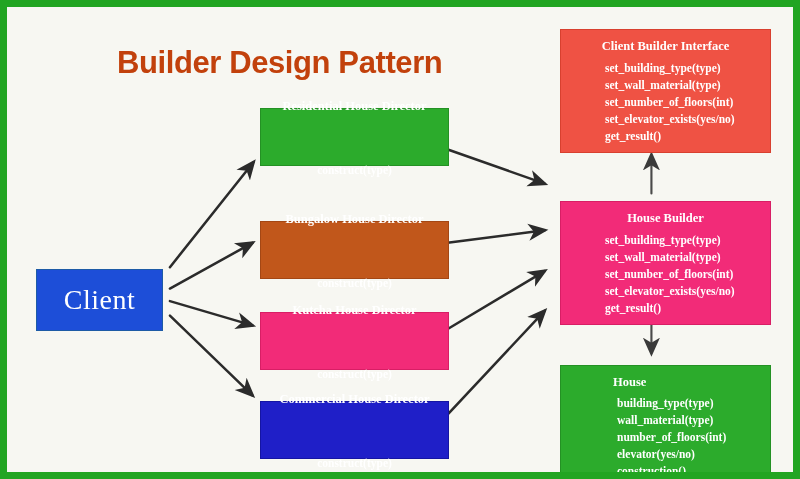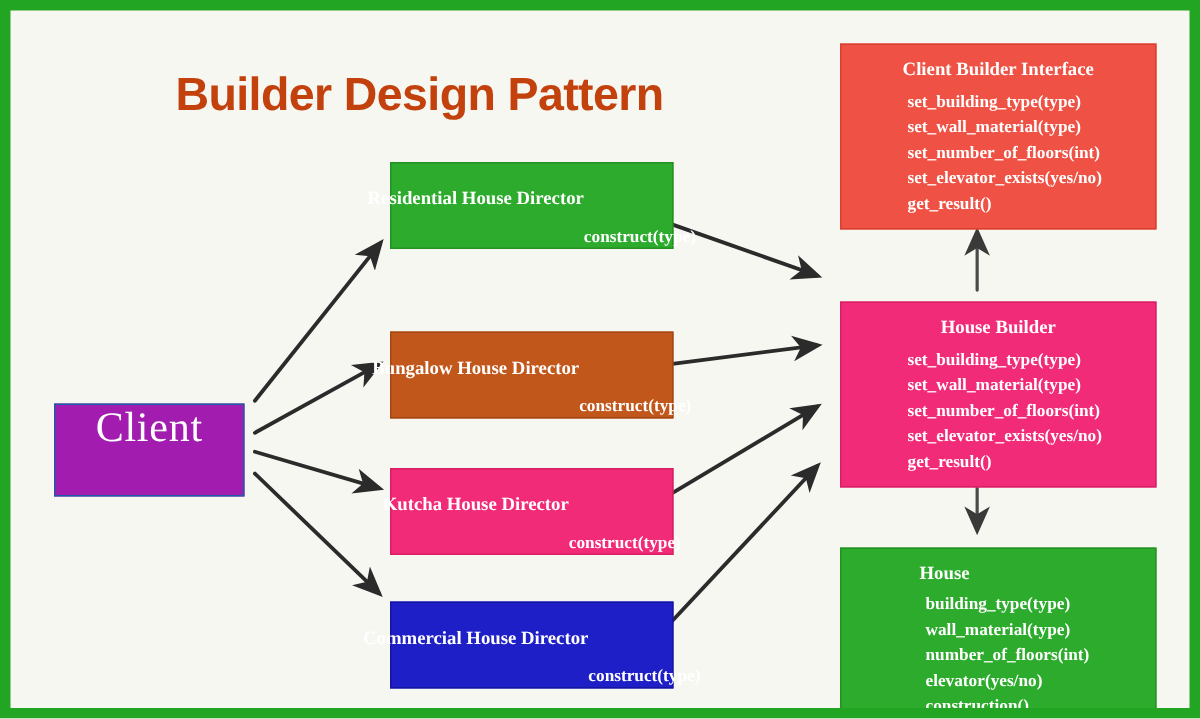--- a/index.html
+++ b/index.html
@@ -53,39 +53,39 @@
     font-size: 11.5px;
     white-space: nowrap;
     line-height: 17px;
   }
   
   #client-node {
     left: 29px;
     top: 262px;
     width: 127px;
     height: 62px;
-    background: #a21caf;
+    background: #1d4ed8;
     border: 1px solid #1d5ba6;
     display: flex;
-    align-items: flex-start;
+    align-items: center;
     justify-content: center;
   }
   #client-label {
     font-family: "Liberation Serif", serif;
     font-size: 28px;
     color: #ffffff;
     letter-spacing: 0.5px;
   }
   
   .director {
     left: 253px;
     width: 189px;
     height: 58px;
     display: flex;
-    flex-direction: row;
+    flex-direction: column;
     align-items: center;
     justify-content: center;
   }
   .director .node-title { margin-bottom: 9px; }
   .director .node-sub {
     font-weight: bold;
     font-size: 11.5px;
     text-align: center;
     white-space: nowrap;
     margin-top: 41px;

